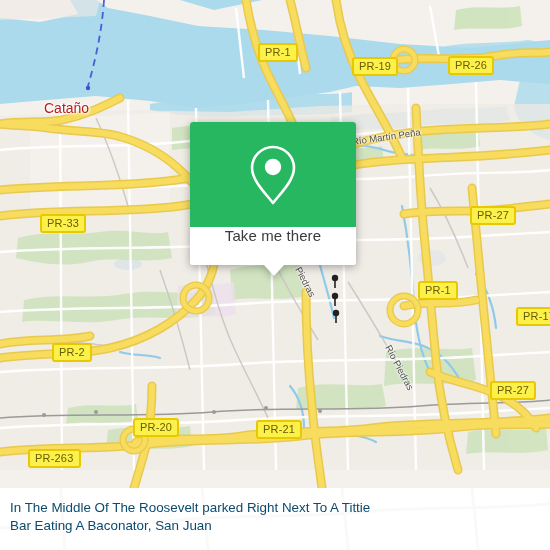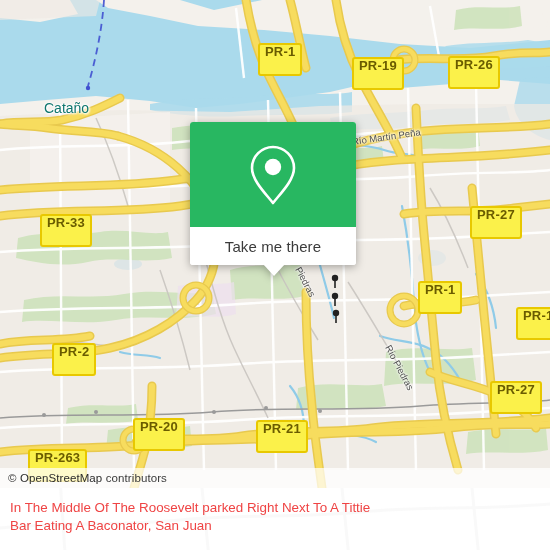--- a/index.html
+++ b/index.html
@@ -29,59 +29,59 @@
     position:absolute;left:190px;top:122px;width:166px;
     filter:drop-shadow(0 2px 4px rgba(0,0,0,.32));
   }
   .popup-body{
     width:166px;border-radius:3px;overflow:hidden;background:#ffffff;
   }
   .popup-head{
     height:105px;background:#28b761;display:flex;align-items:center;justify-content:center;
   }
   .popup-foot{
-    height:38px;display:flex;align-items:center;justify-content:center;
+    height:38px;display:flex;align-items:flex-start;justify-content:center;
     background:#ffffff;
   }
   .popup-foot span{font-size:15px;color:#3b3b3b;letter-spacing:.1px;}
   .popup-tail{
     position:absolute;left:73px;top:142px;width:0;height:0;
     border-left:11px solid transparent;border-right:11px solid transparent;
     border-top:12px solid #ffffff;
   }
 
   
   #caption-bar{
     position:absolute;left:0;top:488px;width:550px;height:62px;
     background:#ffffff;overflow:hidden;
   }
   #caption-bar .wm{
     position:absolute;left:0;top:-170px;width:550px;height:250px;opacity:.055;
   }
   #caption-text{
     position:absolute;left:10px;top:11px;width:380px;
-    font-size:13.4px;line-height:17.5px;color:#ef4444;
+    font-size:13.4px;line-height:17.5px;color:#0c4a6e;
   }
   #moovit-logo{
     position:absolute;right:12px;top:13px;display:flex;align-items:center;gap:2px;
   }
   #moovit-word{
     font-size:27px;font-weight:bold;color:#252525;letter-spacing:-.5px;line-height:1;
     font-family:"DejaVu Sans",sans-serif;
   }
 
   
   .shield{
     position:absolute;background:#fbf14a;border:2px solid #e8c800;border-radius:3px;
-    color:#6a5c00;font-weight:bold;font-size:13px;padding:1px 5px 16px 5px;
+    color:#6a5c00;font-weight:normal;font-size:11px;padding:1px 5px 2px 5px;
     letter-spacing:.2px;white-space:nowrap;line-height:12px;
     box-sizing:border-box;
   }
   .place-label{
-    position:absolute;color:#0f766e;font-size:14px;white-space:nowrap;
+    position:absolute;color:#b91c1c;font-size:14px;white-space:nowrap;
     text-shadow:0 0 3px #fff,0 0 3px #fff,0 0 3px #fff,1px 1px 2px #fff;
   }
   .river-label{
     position:absolute;color:#4f4f4f;font-size:9.5px;white-space:nowrap;
     text-shadow:0 0 3px #fff,0 0 3px #fff,0 0 2px #fff;
   }
 </style>
 </head>
 <body>
 
@@ -292,23 +292,20 @@
     <div class="shield" style="left:40px;top:214px;">PR-33</div>
     <div class="shield" style="left:470px;top:206px;">PR-27</div>
     <div class="shield" style="left:418px;top:281px;">PR-1</div>
     <div class="shield" style="left:516px;top:307px;">PR-17</div>
     <div class="shield" style="left:52px;top:343px;">PR-2</div>
     <div class="shield" style="left:490px;top:381px;">PR-27</div>
     <div class="shield" style="left:133px;top:418px;">PR-20</div>
     <div class="shield" style="left:256px;top:420px;">PR-21</div>
     <div class="shield" style="left:28px;top:449px;">PR-263</div>
 
-    <div class="osm-attrib">
-      <span>© </span><span class="osm-strong">OpenStreetMap</span><span> contributors</span>
-    </div>
   </div>
 
   <div id="popup">
     <div class="popup-body">
       <div class="popup-head">
         <svg width="50" height="62" viewBox="0 0 50 62">
           <path d="M25,3 C13.4,3 4,12.4 4,24 C4,36.5 18,50 25,59 C32,50 46,36.5 46,24 C46,12.4 36.6,3 25,3 Z" fill="none" stroke="#ffffff" stroke-width="2.6" stroke-linejoin="round"></path>
           <circle cx="25" cy="23" r="8.2" fill="#ffffff"></circle>
         </svg>
       </div>

